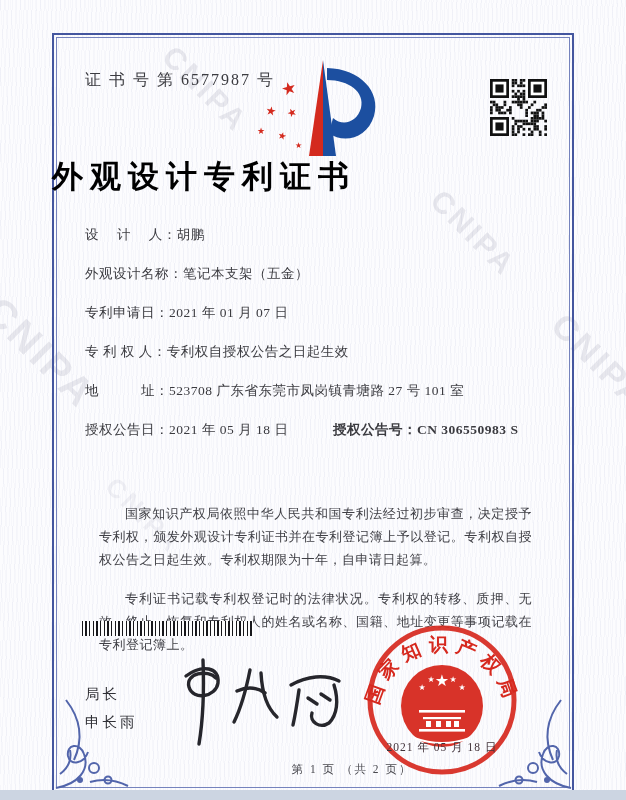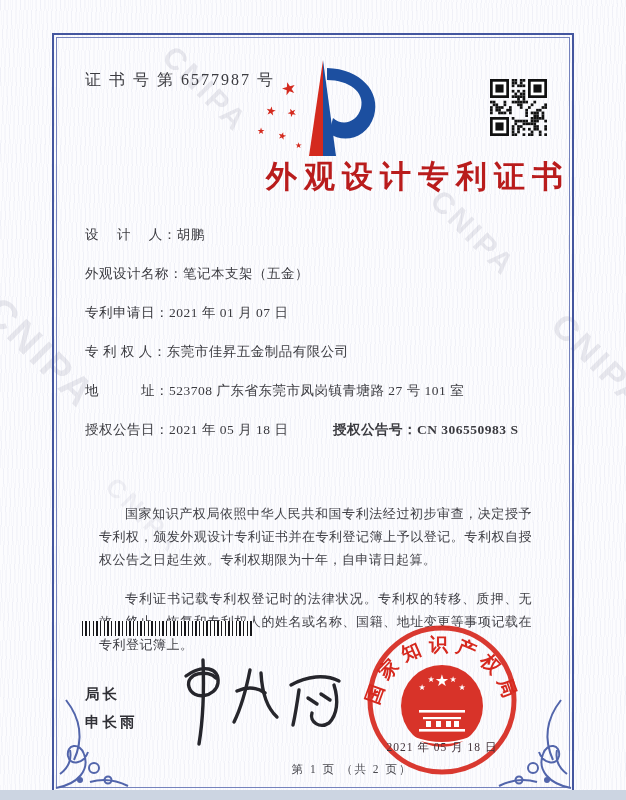--- a/index.html
+++ b/index.html
@@ -15,34 +15,34 @@
   .frame-outer{position:absolute;left:52px;top:33px;width:518px;height:755px;
     border:2px solid #44569f;}
   .frame-inner{position:absolute;left:2px;top:2px;right:2px;bottom:2px;
     border:1px solid #7583bd;}
   .watermark{position:absolute;color:rgba(150,152,170,.20);font-weight:bold;
     font-family:"Liberation Sans",sans-serif;letter-spacing:3px;
     transform:rotate(45deg);pointer-events:none;}
   .cert-no{position:absolute;left:85px;top:70px;font-size:16px;color:#3b3b40;letter-spacing:2px;}
   .qr{position:absolute;left:490px;top:79px;width:57px;height:57px;}
   .logo{position:absolute;left:243px;top:56px;width:155px;height:106px;}
-  .title{position:absolute;left:52px;top:156px;width:518px;text-align:right;
-    font-size:31px;font-weight:600;letter-spacing:7px;color:#b91c1c;}
+  .title{position:absolute;left:52px;top:156px;width:518px;text-align:left;
+    font-size:31px;font-weight:600;letter-spacing:7px;color:#000000;}
   .fields{position:absolute;left:85px;top:226px;width:465px;font-size:13.5px;color:#3b3b40;}
   .frow{position:relative;height:39px;letter-spacing:.5px;white-space:nowrap;}
   .frow .lab{display:inline-block;}
   .pair2{position:absolute;left:248px;top:0;font-weight:bold;}
   .paras{position:absolute;left:83px;top:486px;width:465px;font-size:13px;
     line-height:23px;color:#3f3f45;text-align:justify;}
   .paras p{margin:16px;text-indent:2em;letter-spacing:.5px;}
   .barcode{position:absolute;left:82px;top:621px;width:171px;height:15px;
     background:repeating-linear-gradient(90deg,#17171b 0 1.5px,#fdfdfd 1.5px 3px,
       #17171b 3px 5.5px,#fdfdfd 5.5px 7px,#17171b 7px 8px,#fdfdfd 8px 11px);}
   .signer{position:absolute;left:85px;top:680px;font-size:14.5px;color:#303036;
-    letter-spacing:3px;line-height:28px;font-weight:bold;}
+    letter-spacing:3px;line-height:28px;}
   .signature{position:absolute;left:158px;top:656px;}
   .seal{position:absolute;left:362px;top:620px;}
   .footer{position:absolute;left:52px;top:762px;width:600px;text-align:center;
     font-size:11.5px;color:#4a4a50;letter-spacing:2px;}
   .flourish{position:absolute;}
 </style>
 </head>
 <body>
 
 <div id="page">
@@ -209,21 +209,21 @@
     <div class="frow">
       <span class="lab">设　 计　 人：</span><span>胡鹏</span>
     </div>
     <div class="frow">
       <span class="lab">外观设计名称：</span><span>笔记本支架（五金）</span>
     </div>
     <div class="frow">
       <span class="lab">专利申请日：</span><span>2021 年 01 月 07 日</span>
     </div>
     <div class="frow">
-      <span class="lab">专 利 权 人：</span><span>东莞市佳昇五金制品有限公司</span>
+      <span class="lab">专 利 权 人：</span><span>专利权自授权公告之日起生效</span>
     </div>
     <div class="frow">
       <span class="lab">地　　　址：</span><span>523708 广东省东莞市凤岗镇青塘路 27 号 101 室</span>
     </div>
     <div class="frow">
       <span class="lab">授权公告日：</span><span>2021 年 05 月 18 日</span>
       <span class="pair2">
         <span class="lab">授权公告号：</span><span>CN 306550983 S</span>
       </span>
     </div>

